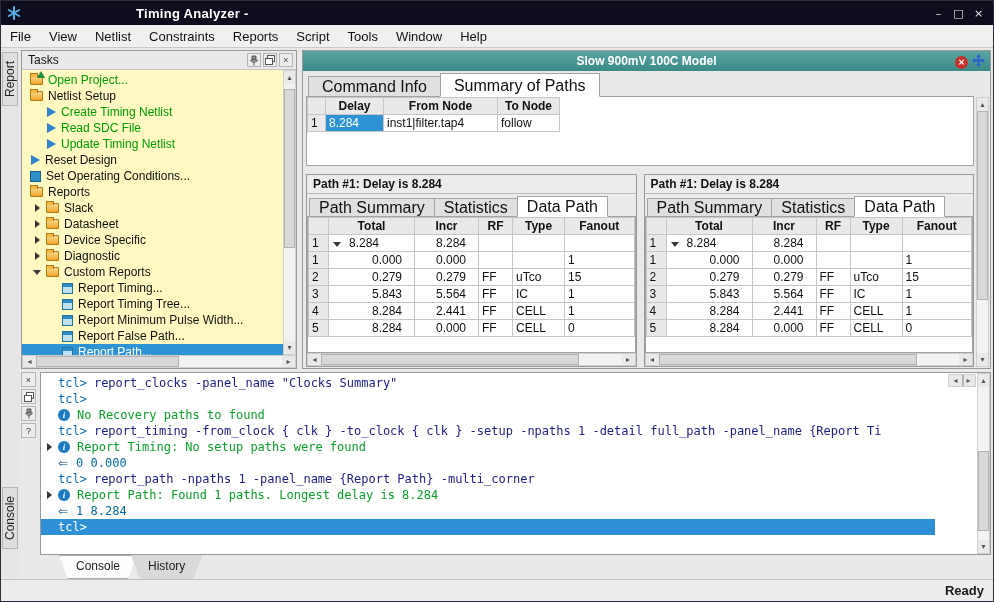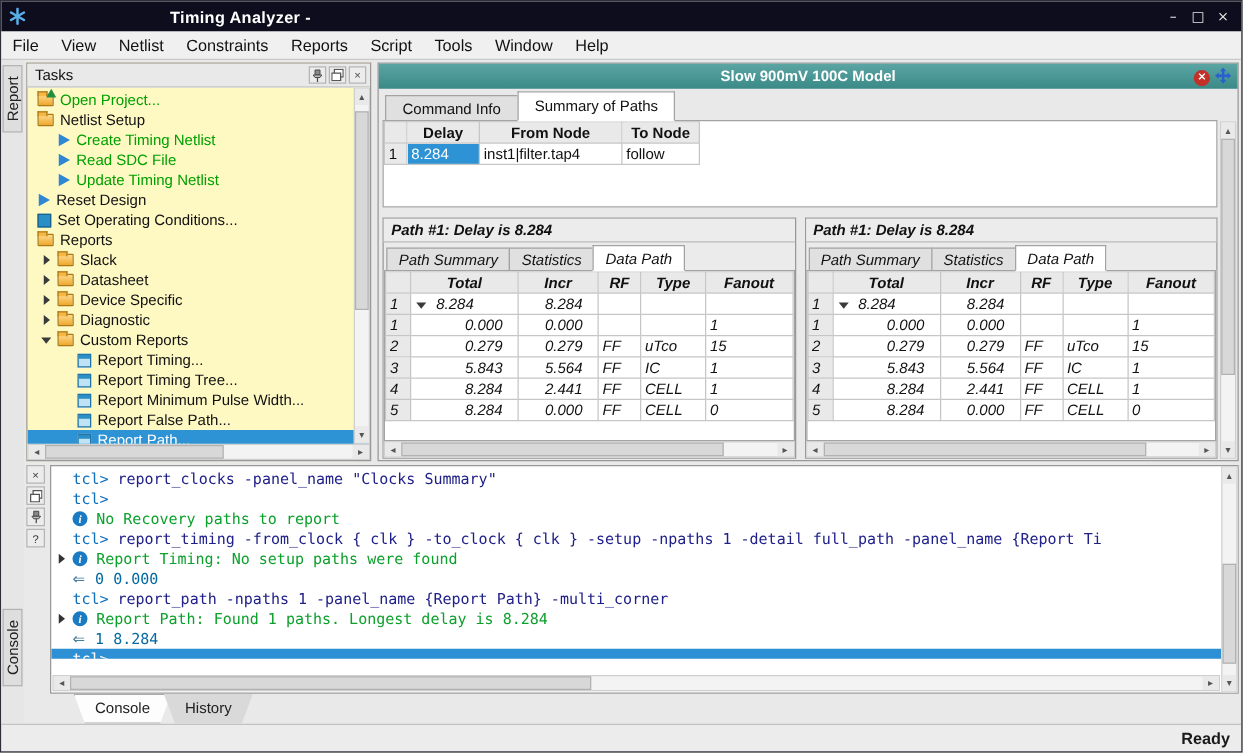--- a/index.html
+++ b/index.html
@@ -87,25 +87,25 @@
   .report-panel { flex:1; border:1px solid #999; display:flex; flex-direction:column; min-width:0; background:#e9e9e9; }
   .teal-header { height:20px; background:linear-gradient(#5ba5a3,#3a8a88); color:#fff; font-size:12px;
                  font-weight:bold; display:flex; align-items:center; justify-content:center; position:relative; flex:none; }
   .th-btns { position:absolute; right:5px; top:3px; display:flex; gap:4px; align-items:center; }
   .th-close { width:13px; height:13px; border-radius:50%; background:#c23028; color:#fff; font-size:9px;
               line-height:12px; text-align:center; font-weight:bold; font-family:"DejaVu Sans",sans-serif; }
   .rp-main { flex:1; display:flex; min-height:0; padding:2px 1px 1px 3px; gap:2px; }
   .rp-inner { flex:1; display:flex; flex-direction:column; min-width:0; }
   .tabs { display:flex; align-items:flex-end; height:24px; padding-left:2px; flex:none; }
   .tab { height:21px; line-height:20px; padding:0 13px; background:#e0e0e0; border:1px solid #a3a3a3;
-         margin-right:-1px; font-size:12px; position:relative; z-index:1; }
+         margin-right:-1px; font-size:16px; position:relative; z-index:1; }
   .tab.active { height:24px; line-height:23px; background:#fff; border-bottom:1px solid #fff; z-index:3; }
   .summary-wrap { height:70px; background:#fff; border:1px solid #a3a3a3; margin-top:-1px; position:relative; z-index:2; flex:none; }
   .gap8 { height:8px; flex:none; }
-  .paths-row { flex:1; display:flex; gap:7px; min-height:0;font-style:italic; }
+  .paths-row { flex:1; display:flex; gap:7px; min-height:0; }
   .path-panel { flex:1; border:1px solid #999; background:#ebebeb; display:flex; flex-direction:column; min-width:0; }
   .pp-title { height:19px; line-height:18px; padding-left:6px; font-size:12px; font-weight:bold;
               background:#ececec; border-bottom:1px solid #bbb; flex:none; }
   .pp-tabs { height:23px; padding:2px 0 0 2px; display:flex; align-items:flex-end; flex:none; }
   .pp-tabs .tab { padding:0 9px; height:19px; line-height:18px; }
   .pp-tabs .tab.active { height:21px; line-height:20px; }
   .pp-table-wrap { flex:1; background:#fff; border:1px solid #a3a3a3; margin-top:-1px; overflow:hidden; position:relative; z-index:2; }
   .rp-vscroll { margin-top:24px; }
 
   
@@ -119,21 +119,21 @@
   .grid td.sel { background:#2e93d5; color:#fff; }
   .exp-d.inline { display:inline-block; margin:0 8px 0 1px; }
   .pgrid { width:100%; }
 
   
   .console-row { flex:1; display:flex; padding:3px 2px 0 2px; gap:2px; min-height:0; }
   .c-btns { width:17px; display:flex; flex-direction:column; gap:2px; flex:none; }
   .c-btn { width:15px; height:15px; border:1px solid #b5b5b5; background:#ececec; font-size:9px;
            display:flex; align-items:center; justify-content:center; color:#333; }
   .console-box { flex:1; border:1px solid #999; background:#fff; display:flex; min-width:0; }
-  .c-main { flex:1; display:flex; flex-direction:column; min-width:0;gap:12px; }
+  .c-main { flex:1; display:flex; flex-direction:row; min-width:0;gap:12px; }
   .c-lines { flex:1; overflow:hidden; font-family:"DejaVu Sans Mono",monospace; font-size:12px; padding-top:2px; }
   .cline { height:16px; display:flex; align-items:center; white-space:pre; overflow:hidden; }
   .cgut { width:17px; flex:none; display:flex; justify-content:center; align-items:center; }
   .c-exp { width:0; height:0; border-left:5px solid #333; border-top:4px solid transparent; border-bottom:4px solid transparent; }
   .prompt { color:#0d6ebd; margin-right:7px; flex:none; }
   .cmd { color:#20208a; }
   .info-badge { width:12px; height:12px; border-radius:50%; background:#1a7ac2; color:#fff; font-size:9px;
                 font-style:italic; font-weight:bold; display:flex; align-items:center; justify-content:center;
                 margin-right:7px; flex:none; font-family:"Liberation Serif",serif; }
   .info-badge::before { content:"i"; }
@@ -574,21 +574,21 @@
         <div class="console-box">
           <div class="c-main">
             <div class="c-lines">
               <div class="cline">
                 <span class="cgut"></span><span class="prompt">tcl&gt;</span><span class="cmd">report_clocks -panel_name "Clocks Summary"</span>
               </div>
               <div class="cline">
                 <span class="cgut"></span><span class="prompt">tcl&gt;</span>
               </div>
               <div class="cline">
-                <span class="cgut"></span><span class="info-badge"></span><span class="info-text">No Recovery paths to report</span>
+                <span class="cgut"></span><span class="info-badge"></span><span class="info-text">No Recovery paths to found</span>
               </div>
               <div class="cline">
                 <span class="cgut"></span><span class="prompt">tcl&gt;</span><span class="cmd">report_timing -from_clock { clk } -to_clock { clk } -setup -npaths 1 -detail full_path -panel_name {Report Ti</span>
               </div>
               <div class="cline">
                 <span class="cgut"><span class="c-exp"></span></span><span class="info-badge"></span><span class="info-text">Report Timing: No setup paths were found</span>
               </div>
               <div class="cline">
                 <span class="cgut"></span><span class="ret"></span><span class="res">0 0.000</span>
               </div>

